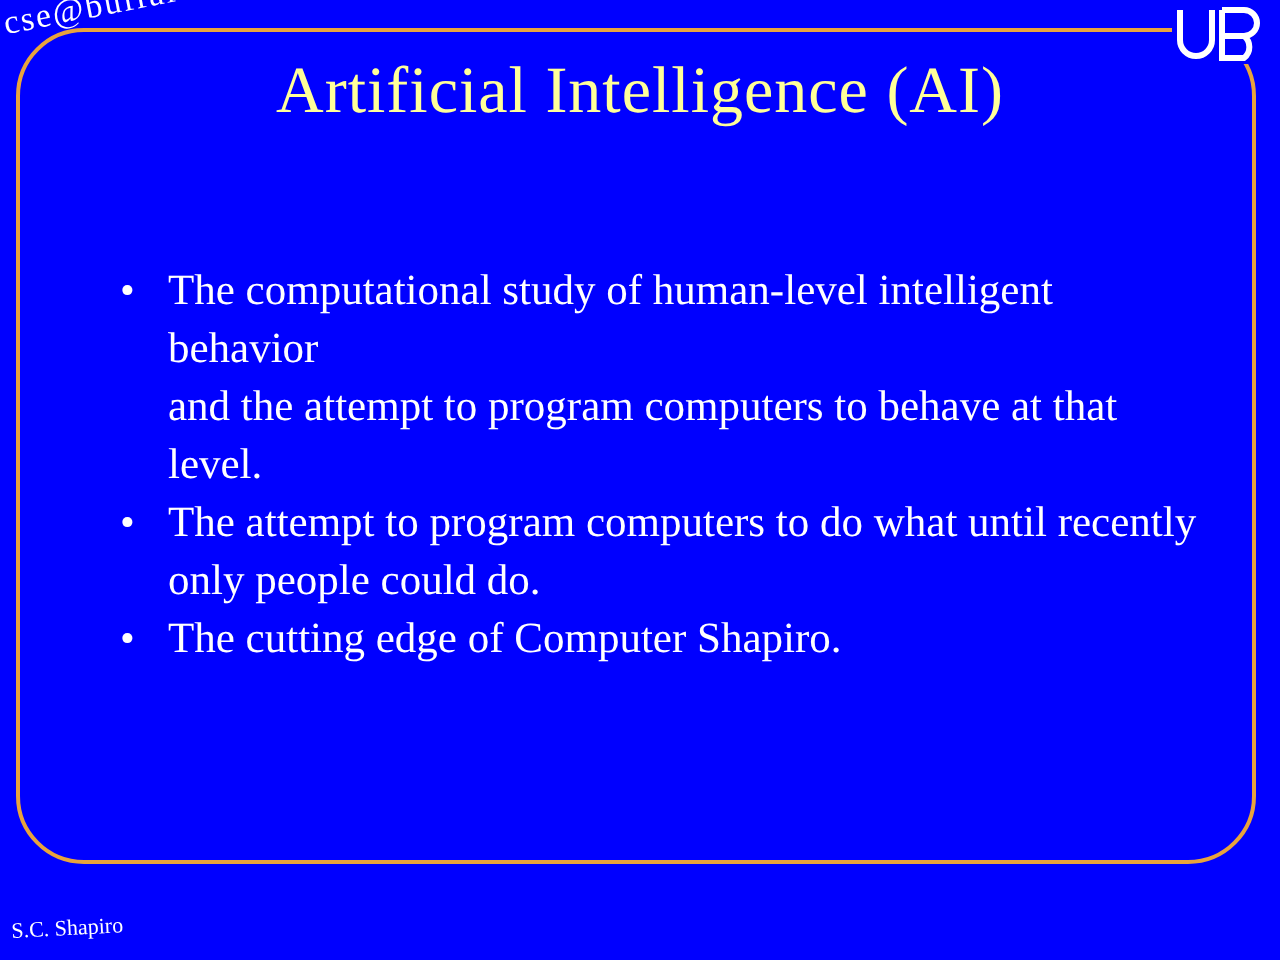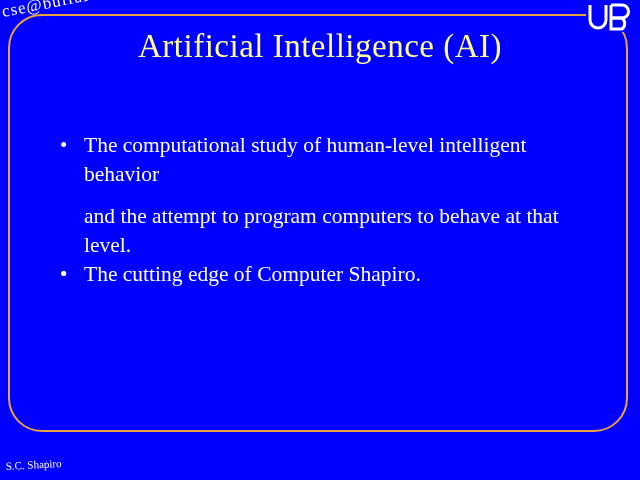--- a/index.html
+++ b/index.html
@@ -81,21 +81,20 @@
   }
   .bullet-mark {
     position: absolute;
     left: 16px;
     top: 0;
     font-size: 21px;
   }
   .cont-line {
     display: block;
     padding-left: 40px;
-    margin-top: 13px;
   }
   .footer {
     position: absolute;
     left: 6px;
     bottom: 8px;
     font-family: "Liberation Serif", serif;
     font-size: 11px;
     color: #FFFFFF;
     transform: rotate(-3deg);
     transform-origin: left bottom;
@@ -125,20 +124,21 @@
   <div class="content">
 
     <div class="bullet-row">
       <span class="bullet-mark">•</span>
       <span>The computational study of human-level intelligent behavior</span>
     </div>
     <div class="cont-line">and the attempt to program computers to behave at that level.</div>
 
     <div class="bullet-row">
       <span class="bullet-mark">•</span>
+      <span>The attempt to program computers to do what until recently only people could do.</span>
     </div>
 
     <div class="bullet-row">
       <span class="bullet-mark">•</span>
       <span>The cutting edge of Computer Shapiro.</span>
     </div>
 
   </div>
 
   <div class="footer">S.C. Shapiro</div>

